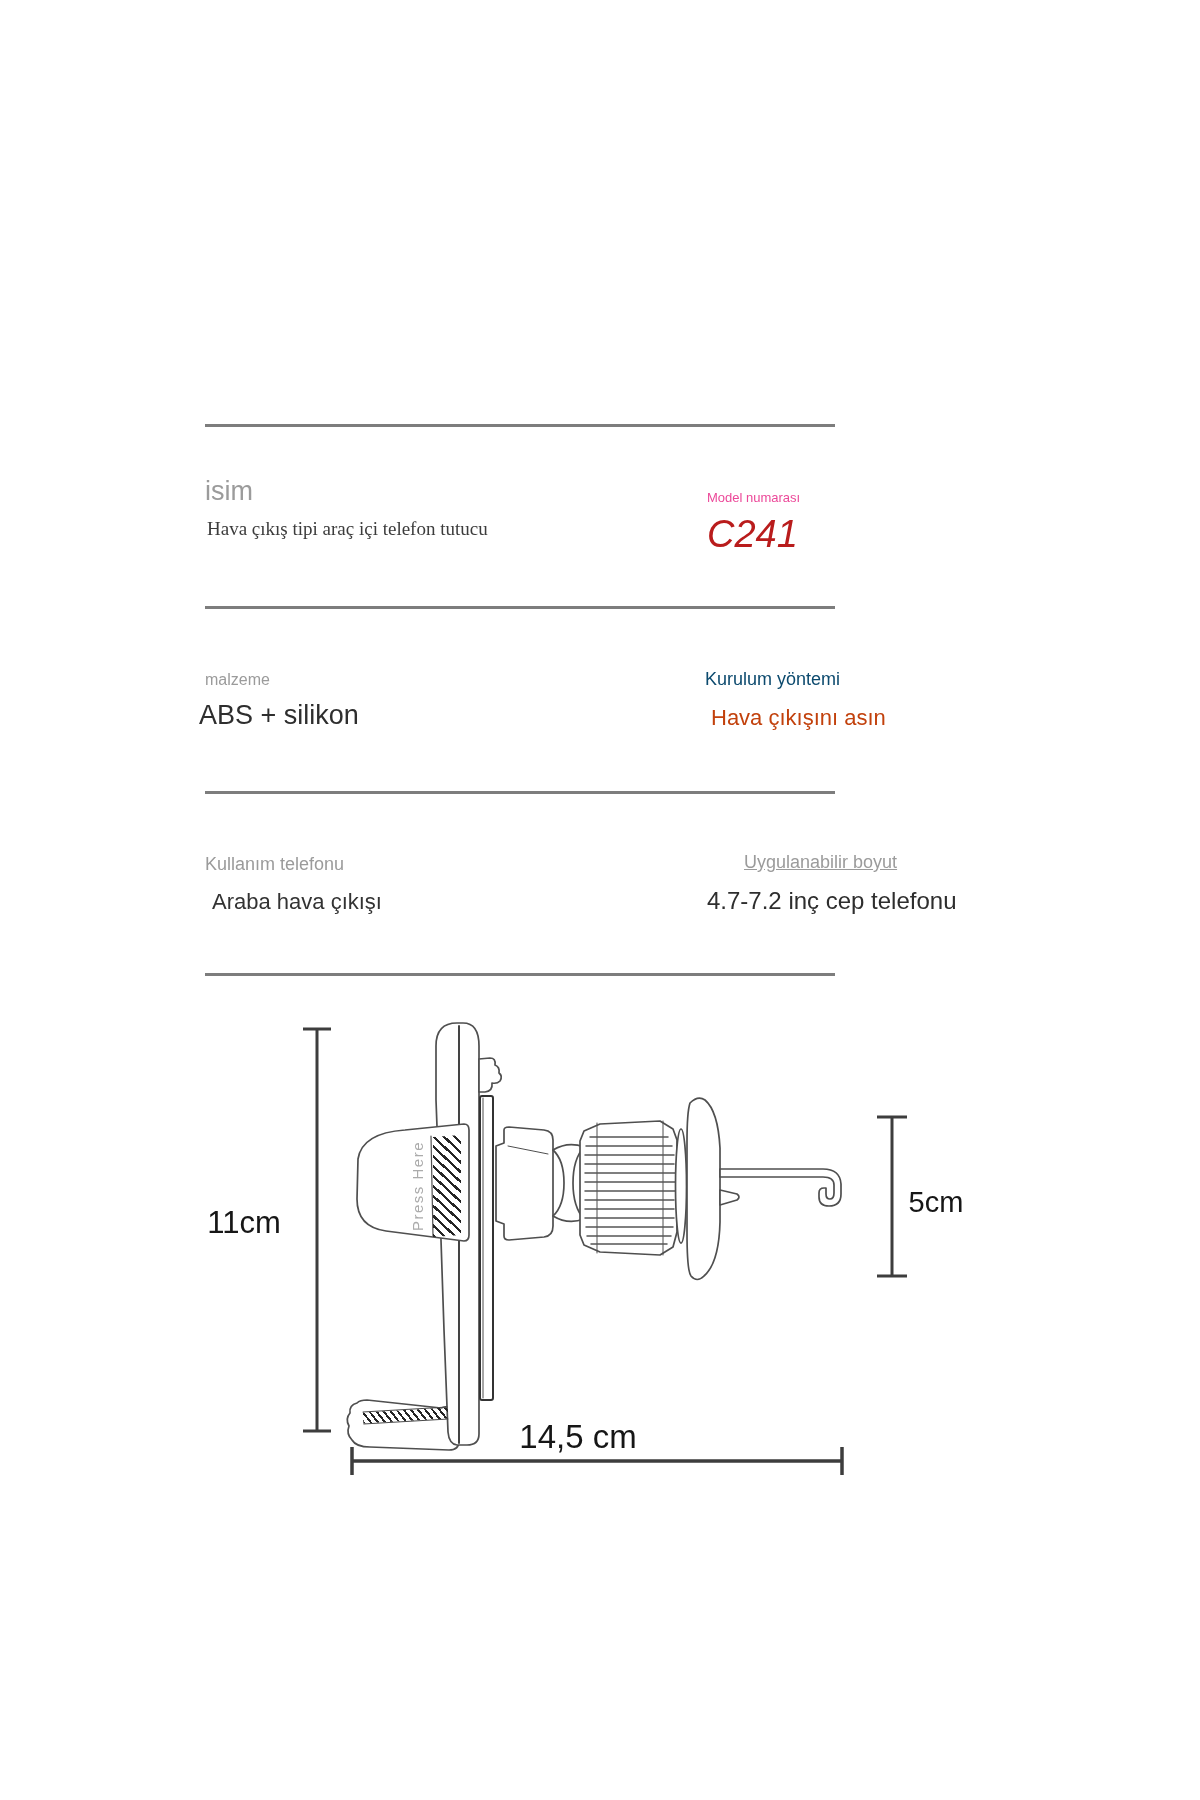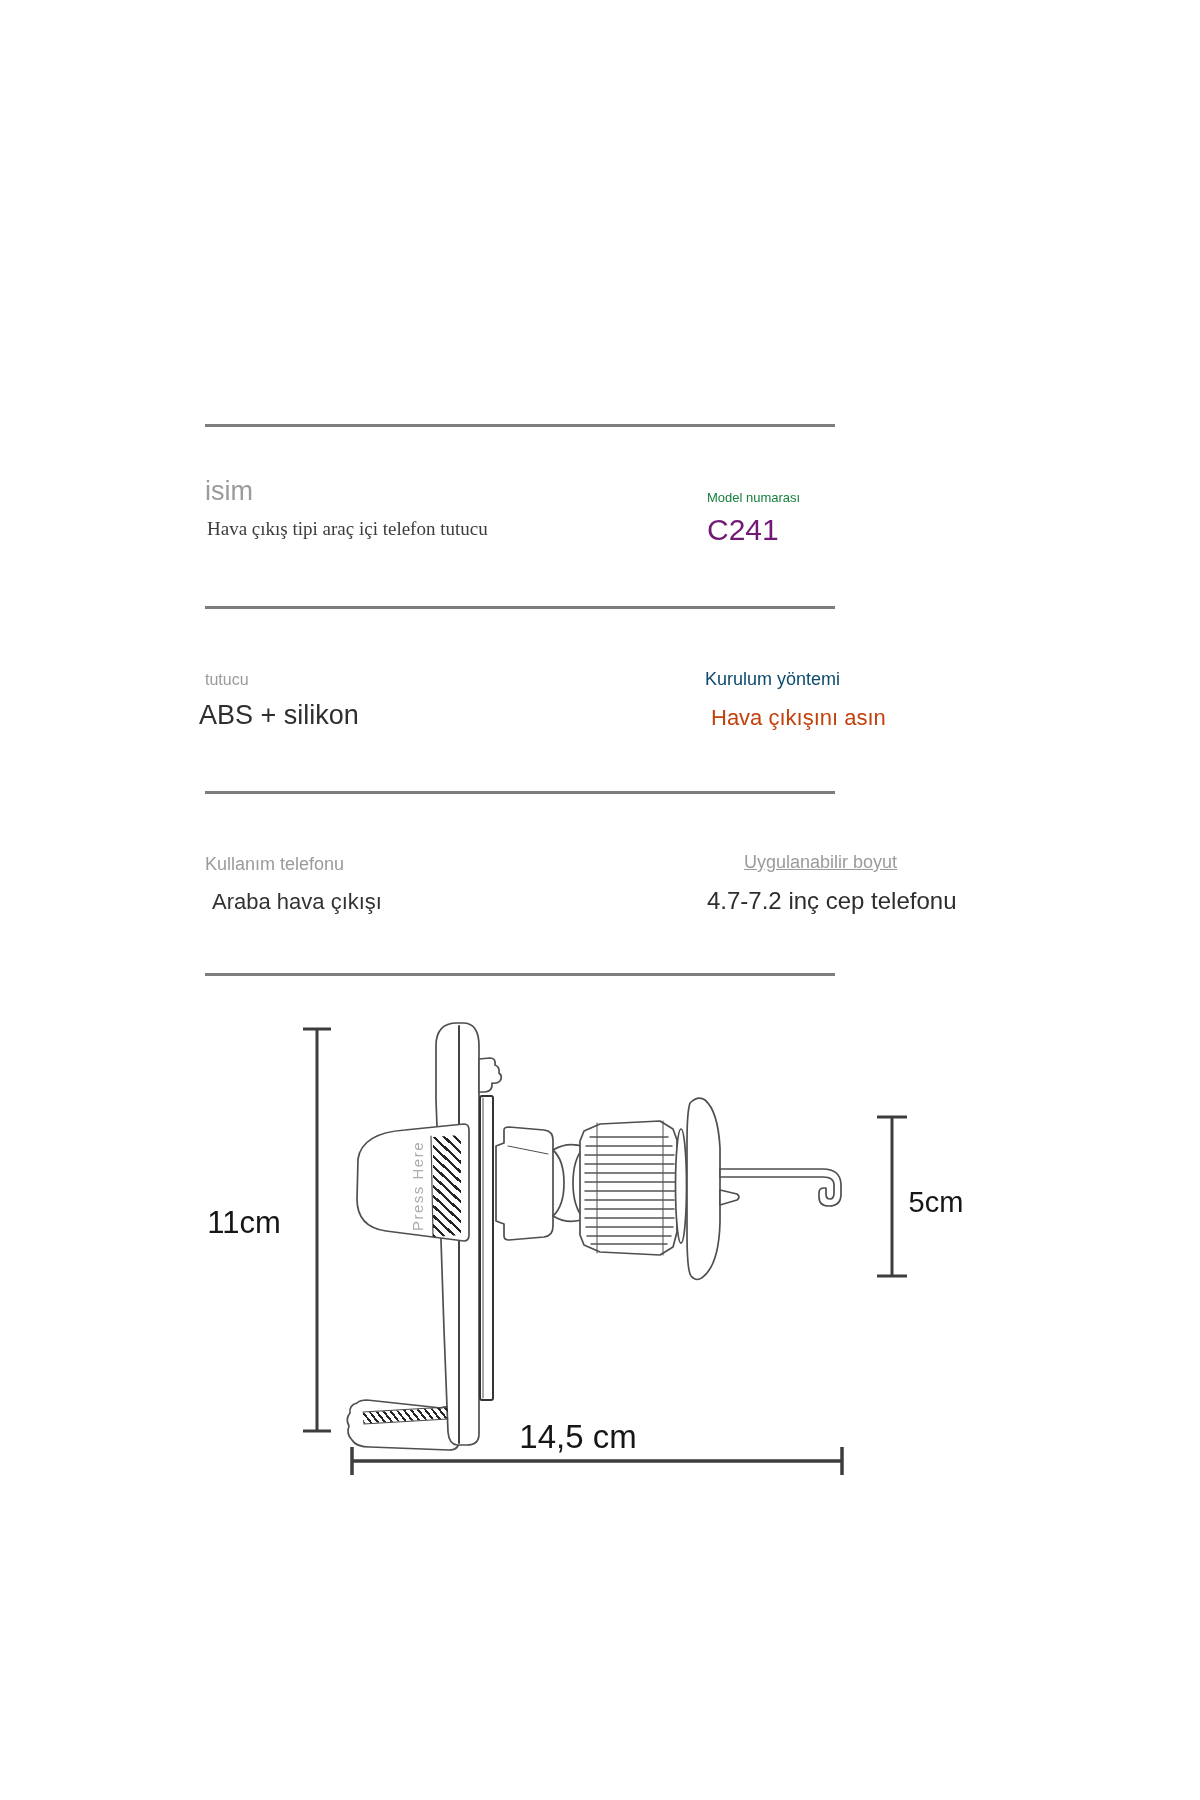--- a/index.html
+++ b/index.html
@@ -13,22 +13,22 @@
   .sep2{top:606px;}
   .sep3{top:791px;}
   .sep4{top:973px;}
 
   .txt{position:absolute;white-space:nowrap;}
   .lbl{color:#9b9b9b;}
   .val{color:#333333;}
 
   .r1-ll{left:205px;top:476px;font-size:27px;color:#9b9b9b;}
   .r1-lv{left:207px;top:518px;font-size:19px;color:#3c3c3c;font-family:Liberation Serif, serif;}
-  .r1-rl{left:707px;top:490px;font-size:13px;color:#15803d;}
-  .r1-rv{left:707px;top:513px;font-size:30px;color:#701a75;}
+  .r1-rl{left:707px;top:490px;font-size:13px;color:#ec4899;}
+  .r1-rv{left:707px;top:513px;font-size:38px;color:#b91c1c;font-style:italic;}
 
   .r2-ll{left:205px;top:671px;font-size:16px;color:#9b9b9b;}
   .r2-lv{left:199px;top:700px;font-size:27px;color:#2e2e2e;}
   .r2-rl{left:705px;top:669px;font-size:18px;color:#0c4a6e;}
   .r2-rv{left:711px;top:705px;font-size:22px;color:#c2410c;}
 
   .r3-ll{left:205px;top:854px;font-size:18px;color:#9b9b9b;}
   .r3-lv{left:212px;top:889px;font-size:22px;color:#333333;}
   .r3-rl{left:744px;top:852px;font-size:18px;color:#9b9b9b;text-decoration:underline;}
   .r3-rv{left:707px;top:887px;font-size:24px;color:#2e2e2e;}
@@ -61,21 +61,21 @@
   <div class="sep sep1"></div>
   <div class="sep sep2"></div>
   <div class="sep sep3"></div>
   <div class="sep sep4"></div>
 
   <div class="txt lbl r1-ll">isim</div>
   <div class="txt val r1-lv">Hava çıkış tipi araç içi telefon tutucu</div>
   <div class="txt lbl r1-rl">Model numarası</div>
   <div class="txt val r1-rv">C241</div>
 
-  <div class="txt lbl r2-ll">tutucu</div>
+  <div class="txt lbl r2-ll">malzeme</div>
   <div class="txt val r2-lv">ABS + silikon</div>
   <div class="txt lbl r2-rl">Kurulum yöntemi</div>
   <div class="txt val r2-rv">Hava çıkışını asın</div>
 
   <div class="txt lbl r3-ll">Kullanım telefonu</div>
   <div class="txt val r3-lv">Araba hava çıkışı</div>
   <div class="txt lbl r3-rl">Uygulanabilir boyut</div>
   <div class="txt val r3-rv">4.7-7.2 inç cep telefonu</div>
 
   <div class="diagram">

